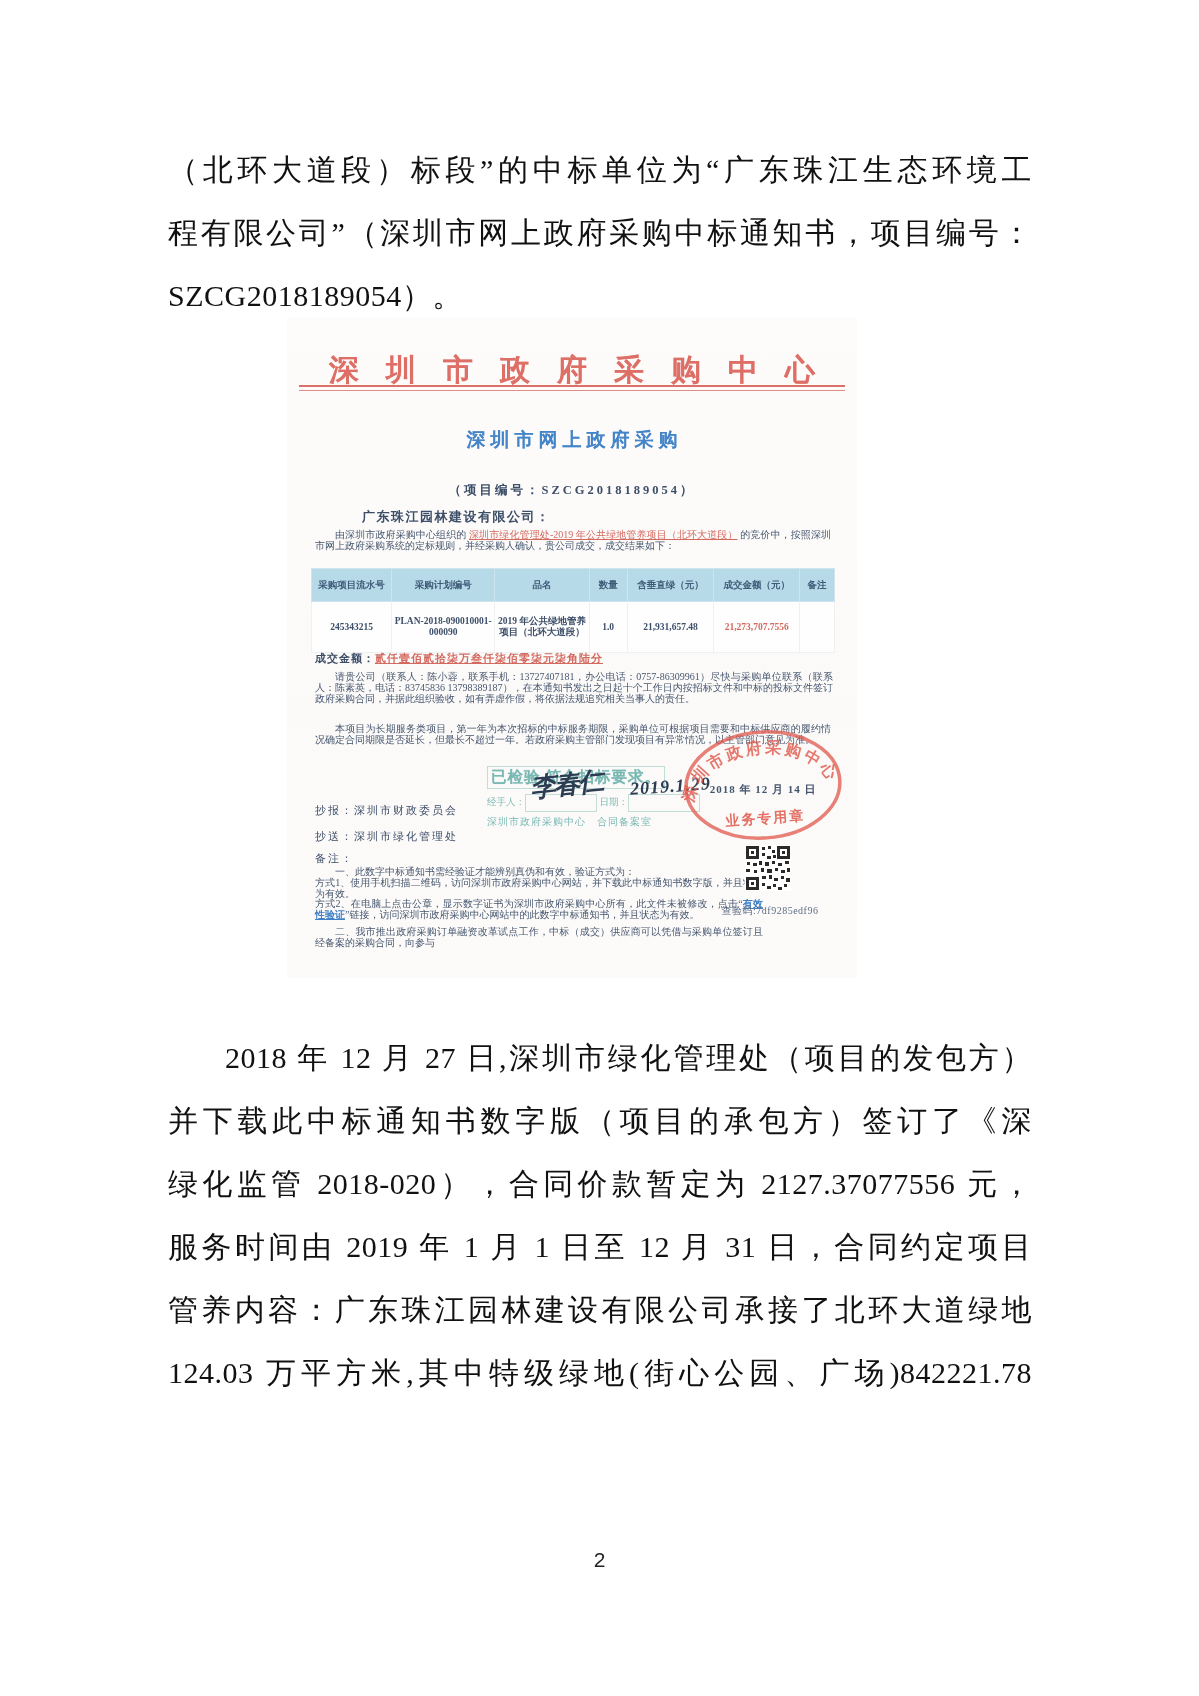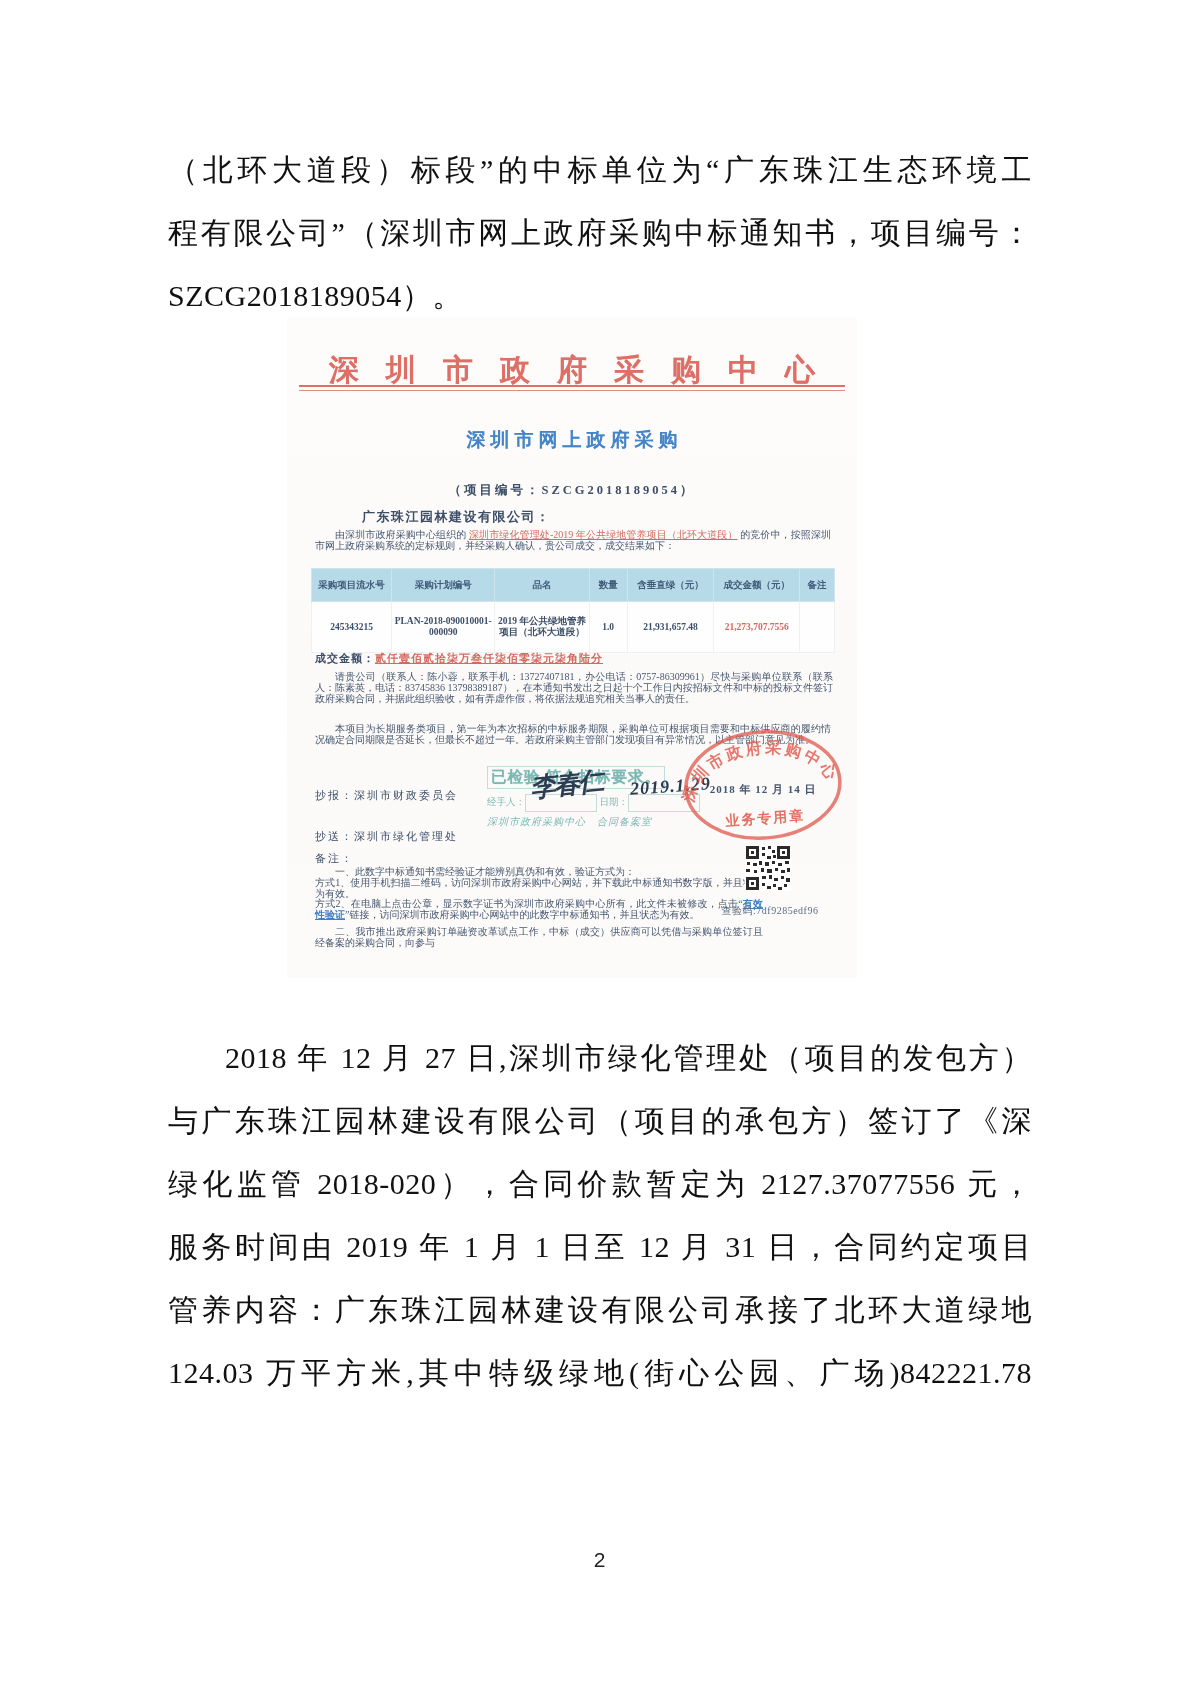--- a/index.html
+++ b/index.html
@@ -66,21 +66,21 @@
   .para-service{left:28px;width:516px;top:406px;text-indent:20px;}
   
   .check-stamp{left:190px;top:448px;width:270px;color:#5aa8a2;opacity:.8;margin-left:10px;}
   .check-line1{
     font-size:15.5px;font-weight:700;letter-spacing:1px;white-space:nowrap;
     border:1px solid rgba(90,168,162,.45);display:inline-block;padding:0 3px;
     text-shadow:0 0 .8px rgba(90,168,162,.6);
   }
   .check-line2{margin-top:5px;font-size:9.5px;white-space:nowrap;}
   .hand-box{display:inline-block;width:70px;height:16px;border:1px solid rgba(90,168,162,.45);vertical-align:middle;}
-  .check-line3{margin-top:3px;font-size:10px;letter-spacing:1px;white-space:nowrap;font-style:italic;}
+  .check-line3{margin-top:3px;font-size:10px;letter-spacing:1px;white-space:nowrap;}
   .signature{
     left:243px;top:449px;font-size:26px;font-weight:700;font-style:italic;color:#2c3c52;
     transform:rotate(-6deg);letter-spacing:-2px;white-space:nowrap;
   }
   .hand-date{
     left:343px;top:458px;font-size:18px;font-weight:700;font-style:italic;color:#2c3c52;
     transform:rotate(-4deg);letter-spacing:1px;white-space:nowrap;
   }
   
   .official-seal{left:392px;top:408px;width:168px;height:120px;transform:rotate(-4deg);}
@@ -170,21 +170,21 @@
   <svg class="abs official-seal" viewBox="0 0 168 120">
     <ellipse cx="84" cy="59" rx="77" ry="53" fill="none" stroke="#e0574a" stroke-width="3.5" opacity="0.75"></ellipse>
     <path id="seal-arc" d="M 14,74 A 70,47 0 1 1 154,74" fill="none"></path>
     <text font-size="16" fill="#e0574a" opacity="0.8" letter-spacing="3" font-weight="bold">
       <textPath href="#seal-arc" startOffset="2">深圳市政府采购中心</textPath>
     </text>
     <text x="84" y="97" text-anchor="middle" font-size="14" fill="#e0574a" opacity="0.85" letter-spacing="2" font-weight="bold">业务专用章</text>
   </svg>
   <div class="abs seal-date">2018 年 12 月 14 日</div>
 
-  <div class="abs cc-line" style="top:470px;font-family:Liberation Serif, serif;">抄报：深圳市财政委员会</div>
+  <div class="abs cc-line" style="top:485px;font-family:Liberation Serif, serif;">抄报：深圳市财政委员会</div>
   <div class="abs cc-line" style="top:511px;">抄送：深圳市绿化管理处</div>
   <div class="abs cc-line" style="top:533px;">备注：</div>
 
   <div class="abs remarks">
     <div class="scan-par remark-indent">一、此数字中标通知书需经验证才能辨别真伪和有效，验证方式为：</div>
     <div class="scan-par">方式1、使用手机扫描二维码，访问深圳市政府采购中心网站，并下载此中标通知书数字版，并且状态为有效。</div>
     <div class="scan-par">
       <span>方式2、在电脑上点击公章，显示数字证书为深圳市政府采购中心所有，此文件未被修改，点击“</span><span class="blue-link">有效性验证</span><span>”链接，访问深圳市政府采购中心网站中的此数字中标通知书，并且状态为有效。</span>
     </div>
     <div class="remark-gap"></div>
@@ -234,20 +234,20 @@
         <rect x="33" y="42" width="4" height="3"></rect>
         <rect x="39" y="39" width="3" height="3"></rect>
     </g>
   </svg>
   <div class="abs verify-code">查验码:7df9285edf96</div>
 
 </div>
 
 <div class="doc-block" style="top:1026px;">
   <div class="doc-line indent">2018 年 12 月 27 日,深圳市绿化管理处（项目的发包方）</div>
-  <div class="doc-line">与广东珠江园林建设有限公司（项目的承包方）签订了《深</div>
+  <div class="doc-line">并下载此中标通知书数字版（项目的承包方）签订了《深</div>
   <div class="doc-line">绿化监管 2018-020），合同价款暂定为 2127.37077556 元，</div>
   <div class="doc-line">服务时间由 2019 年 1 月 1 日至 12 月 31 日，合同约定项目</div>
   <div class="doc-line">管养内容：广东珠江园林建设有限公司承接了北环大道绿地</div>
   <div class="doc-line">124.03 万平方米,其中特级绿地(街心公园、广场)842221.78</div>
 </div>
 
 <div class="page-number">2</div>
 
 </body></html>

